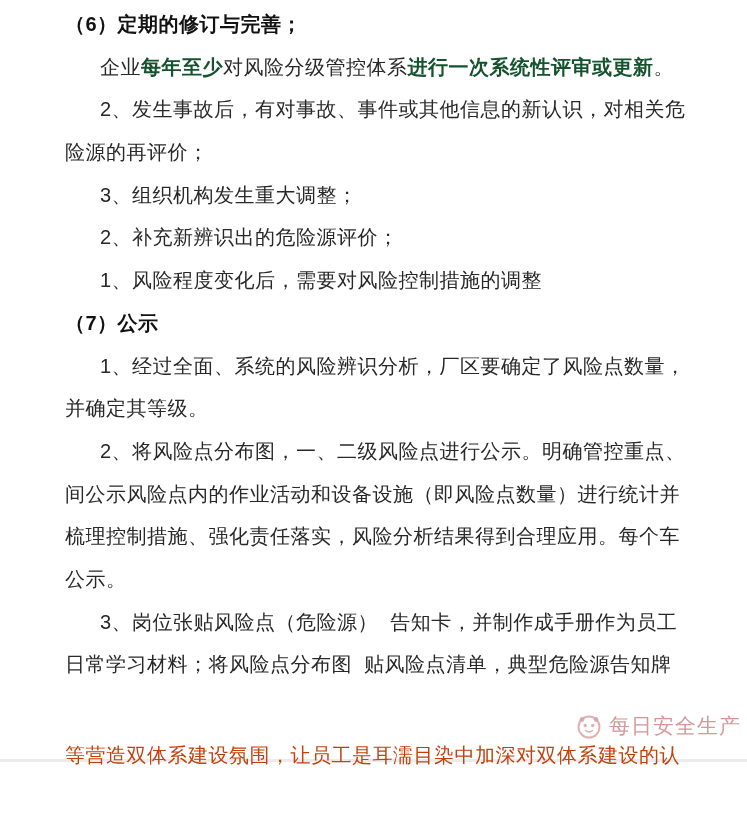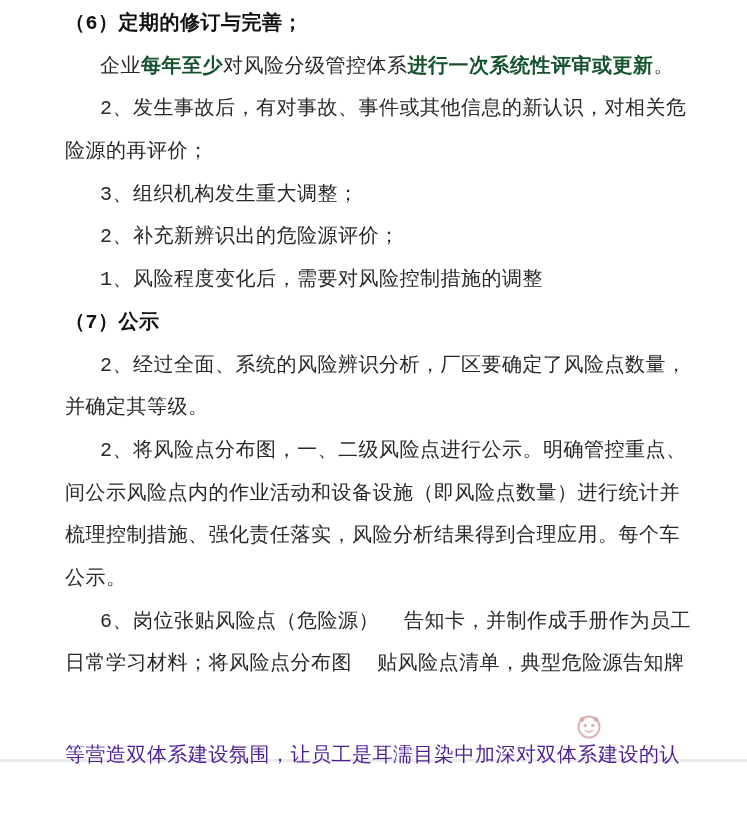--- a/index.html
+++ b/index.html
@@ -6,21 +6,21 @@
     margin: 0;
     padding: 0;
     background: #ffffff;
   }
   .page {
     position: relative;
     width: 747px;
     height: 826px;
     background: #ffffff;
     overflow: hidden;
-    font-family: Liberation Mono, monospace;
+    font-family: Liberation Sans, sans-serif;
     color: #282828;
   }
   .doc-lines {
     position: absolute;
     left: 65px;
     top: 3px;
     width: 650px;
   }
   .line {
     height: 42.7px;
@@ -41,21 +41,21 @@
     background: #ebebeb;
   }
   .footer-line {
     position: absolute;
     left: 65px;
     top: 734px;
     font-size: 20px;
     line-height: 43px;
     white-space: pre;
     letter-spacing: 0.5px;
-    color: #4c1d95;
+    color: #c2410c;
   }
   .watermark {
     position: absolute;
     left: 574px;
     top: 711px;
     display: flex;
     align-items: center;
     gap: 5px;
     color: rgba(203, 135, 135, 0.85);
   }
@@ -78,38 +78,39 @@
 
   <div class="doc-lines" id="doc-lines">
       <div class="line heading"><span>（6）定期的修订与完善；</span></div>
       <div class="line indent"><span>企业</span><span class="run-bold">每年至少</span><span>对风险分级管控体系</span><span class="run-bold">进行一次系统性评审或更新</span><span>。</span></div>
       <div class="line indent"><span>2、发生事故后，有对事故、事件或其他信息的新认识，对相关危</span></div>
       <div class="line plain"><span>险源的再评价；</span></div>
       <div class="line indent"><span>3、组织机构发生重大调整；</span></div>
       <div class="line indent"><span>2、补充新辨识出的危险源评价；</span></div>
       <div class="line indent"><span>1、风险程度变化后，需要对风险控制措施的调整</span></div>
       <div class="line heading"><span>（7）公示</span></div>
-      <div class="line indent"><span>2、经过全面、系统的风险辨识分析，厂区要确定了风险点数量，</span></div>
+      <div class="line indent"><span>1、经过全面、系统的风险辨识分析，厂区要确定了风险点数量，</span></div>
       <div class="line plain"><span>并确定其等级。</span></div>
       <div class="line indent"><span>2、将风险点分布图，一、二级风险点进行公示。明确管控重点、</span></div>
       <div class="line plain"><span>间公示风险点内的作业活动和设备设施（即风险点数量）进行统计并</span></div>
       <div class="line plain"><span>梳理控制措施、强化责任落实，风险分析结果得到合理应用。每个车</span></div>
       <div class="line plain"><span>公示。</span></div>
-      <div class="line indent"><span>6、岗位张贴风险点（危险源）  告知卡，并制作成手册作为员工</span></div>
+      <div class="line indent"><span>3、岗位张贴风险点（危险源）  告知卡，并制作成手册作为员工</span></div>
       <div class="line plain"><span>日常学习材料；将风险点分布图  贴风险点清单，典型危险源告知牌</span></div>
     </div>
 
   <div class="watermark">
     <svg class="watermark-logo" viewBox="0 0 30 30" xmlns="http://www.w3.org/2000/svg">
       <circle cx="15" cy="16" r="10.5" fill="none" stroke="currentColor" stroke-width="2"></circle>
       <circle cx="8" cy="8.5" r="2.4" fill="currentColor"></circle>
       <circle cx="22" cy="8.5" r="2.4" fill="currentColor"></circle>
       <circle cx="11.2" cy="14.5" r="1.7" fill="currentColor"></circle>
       <circle cx="18.8" cy="14.5" r="1.7" fill="currentColor"></circle>
       <path d="M11.5 19.5 q3.5 2.8 7 0" fill="none" stroke="currentColor" stroke-width="1.6" stroke-linecap="round"></path>
     </svg>
+    <span class="watermark-text">每日安全生产</span>
   </div>
 
   <div class="divider"></div>
 
   <div class="footer-line">等营造双体系建设氛围，让员工是耳濡目染中加深对双体系建设的认</div>
 
 </div>
 
 </body></html>

